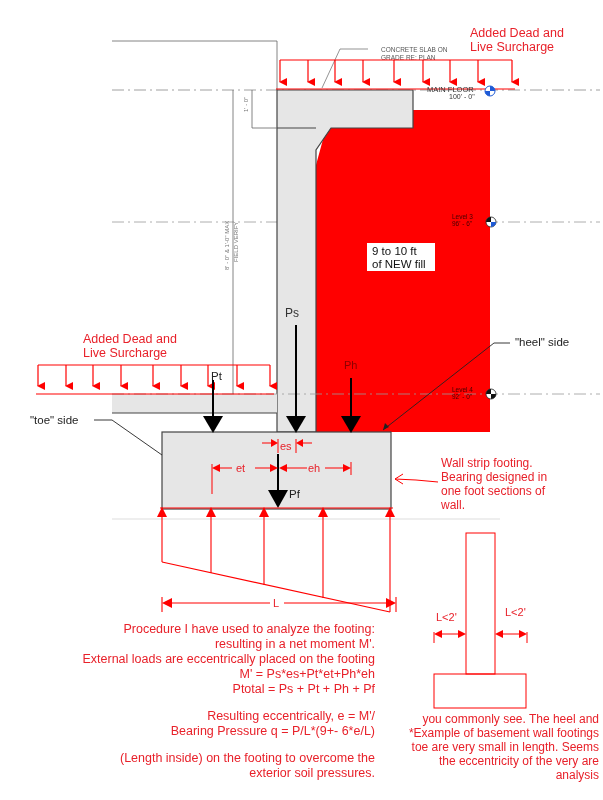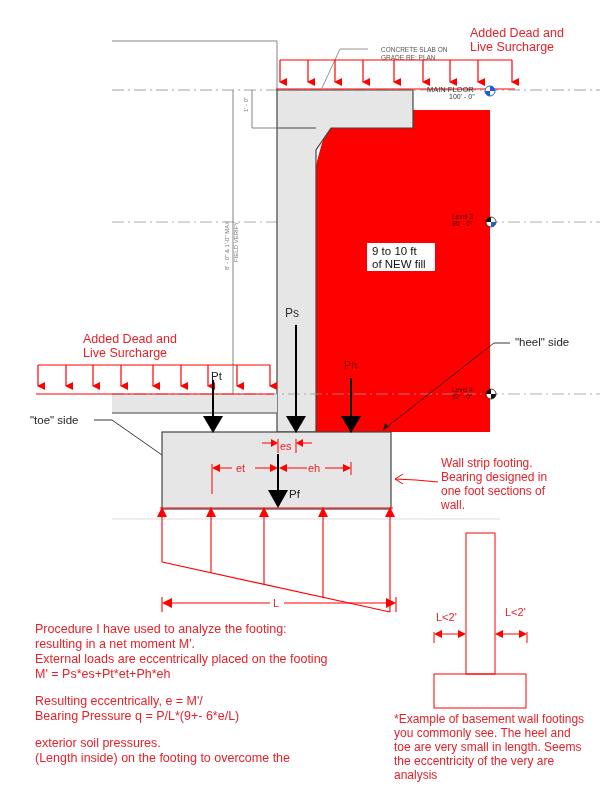--- a/index.html
+++ b/index.html
@@ -1,21 +1,21 @@
 <!DOCTYPE html>
 <html><head>
   <meta charset="utf-8">
   <style>
     html, body { margin: 0; padding: 0; background: #ffffff; }
     body { width: 603px; height: 800px; position: relative; overflow: hidden;
            font-family: "Liberation Sans", sans-serif; }
     #canvas { position: absolute; left: 0; top: 0; width: 603px; height: 800px; }
     svg text { font-family: "Liberation Sans", sans-serif; }
     .red-text { fill: #e8212a; }
-    .note { position: absolute; color: #e8212a; font-size: 12.5px; line-height: 15px; }
+    .note { position: absolute; color: #e8212a; font-size: 12.5px; line-height: 15px; text-align: right; }
     .note p { margin: 0; }
   </style>
 </head>
 <body>
 
 <svg id="canvas" width="603" height="800" viewBox="0 0 603 800" xmlns="http://www.w3.org/2000/svg">
   <defs>
     <marker id="arrRed" markerWidth="8" markerHeight="8" refX="4" refY="7" orient="auto" markerUnits="userSpaceOnUse">
       <path d="M0,0 L8,0 L4,8 Z" fill="#ff0000"></path>
     </marker>
@@ -220,27 +220,28 @@
   </g>
   <text class="red-text" x="436" y="621" font-size="11">L&lt;2'</text>
   <text class="red-text" x="505" y="616" font-size="11">L&lt;2'</text>
 </svg>
 
 <div class="note" style="left:35px; top:622px; width:340px;">
   <p>Procedure I have used to analyze the footing:</p>
   <p>resulting in a net moment M'.</p>
   <p>External loads are eccentrically placed on the footing</p>
   <p>M' = Ps*es+Pt*et+Ph*eh</p>
+  <p>Ptotal = Ps + Pt + Ph + Pf</p>
   <p style="height:12px"></p>
   <p>Resulting eccentrically, e = M'/</p>
   <p>Bearing Pressure q = P/L*(9+- 6*e/L)</p>
   <p style="height:12px"></p>
+  <p>(Length inside) on the footing to overcome the</p>
   <p>exterior soil pressures.</p>
-  <p>(Length inside) on the footing to overcome the</p>
 </div>
 
 <div class="note" style="left:394px; top:712px; width:205px; font-size:12px; line-height:14px;">
+  <p>you commonly see. The heel and</p>
   <p>*Example of basement wall footings</p>
-  <p>you commonly see. The heel and</p>
   <p>toe are very small in length. Seems</p>
   <p>the eccentricity of the very are</p>
   <p>analysis</p>
 </div>
 
 </body></html>

